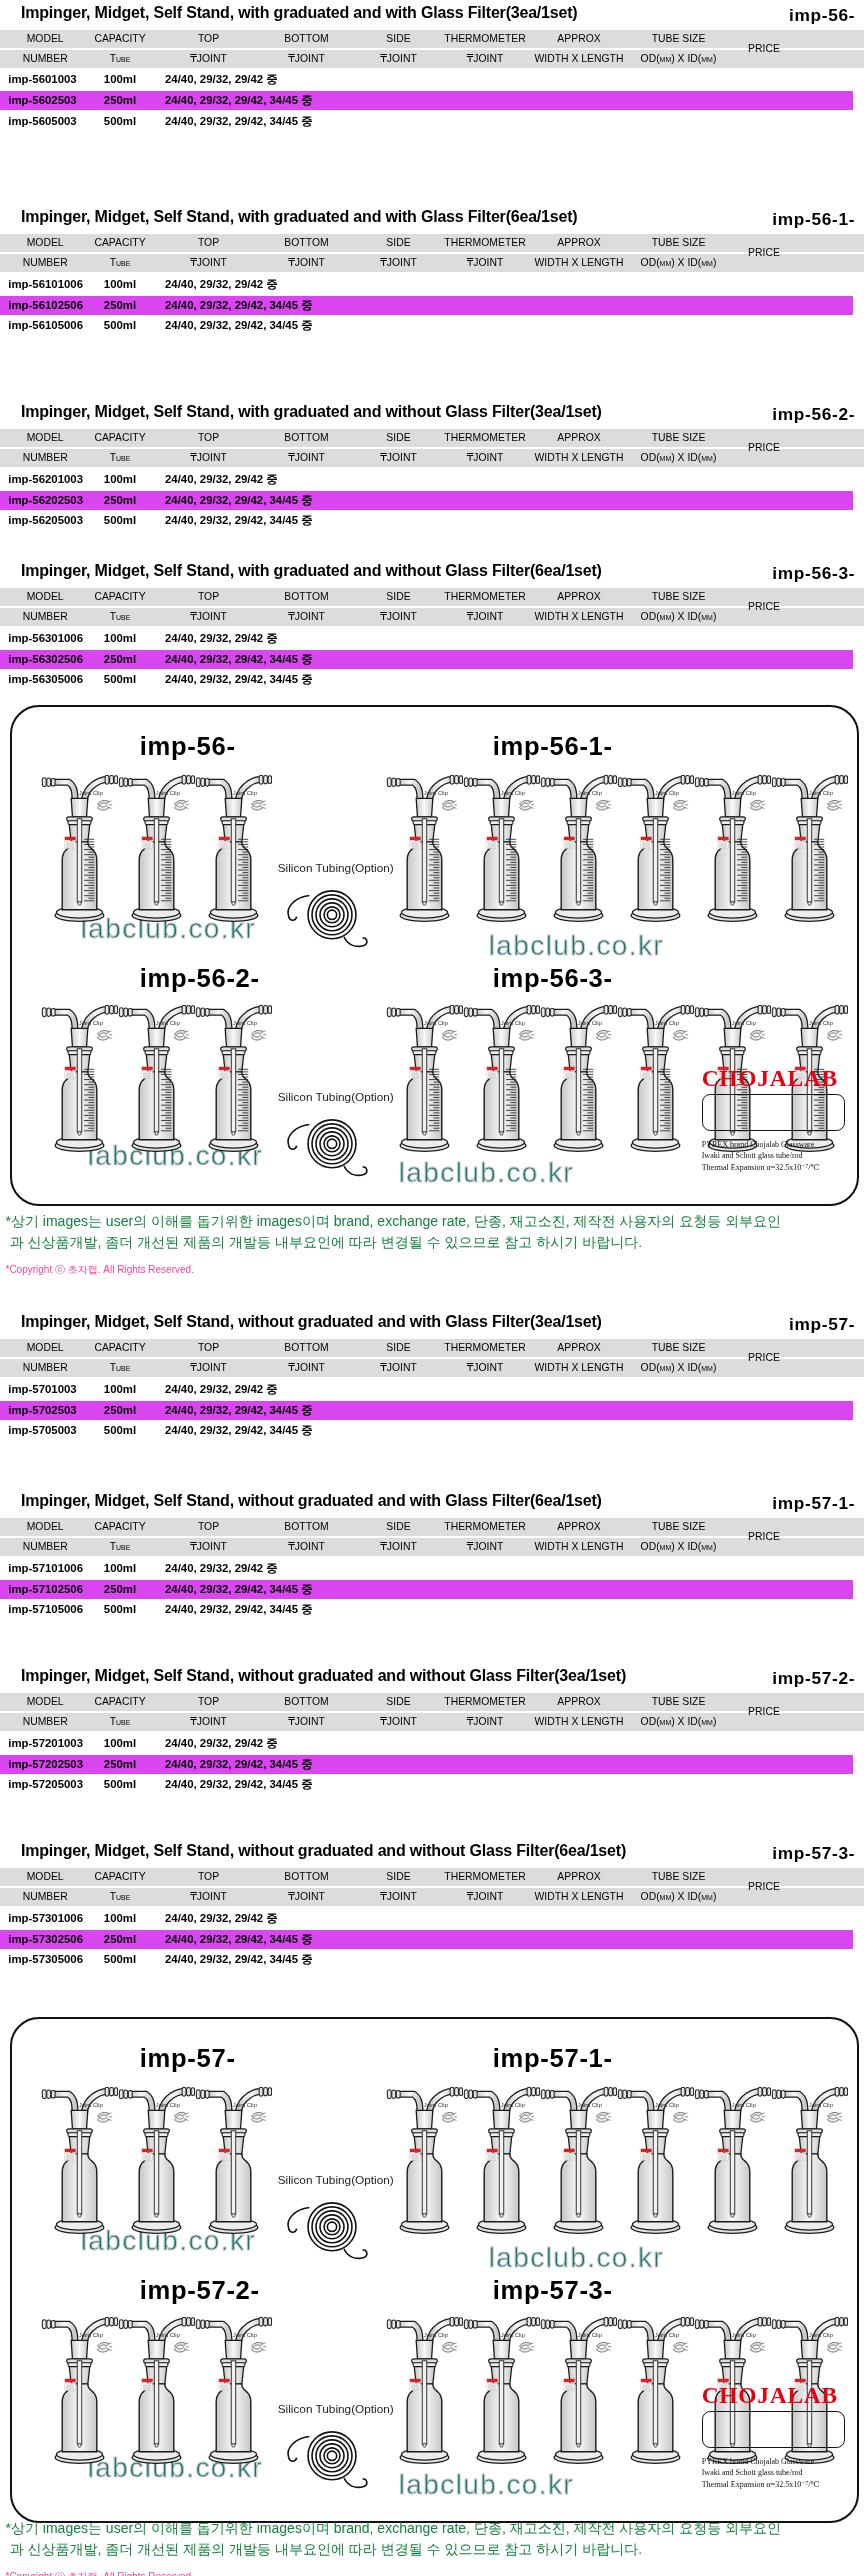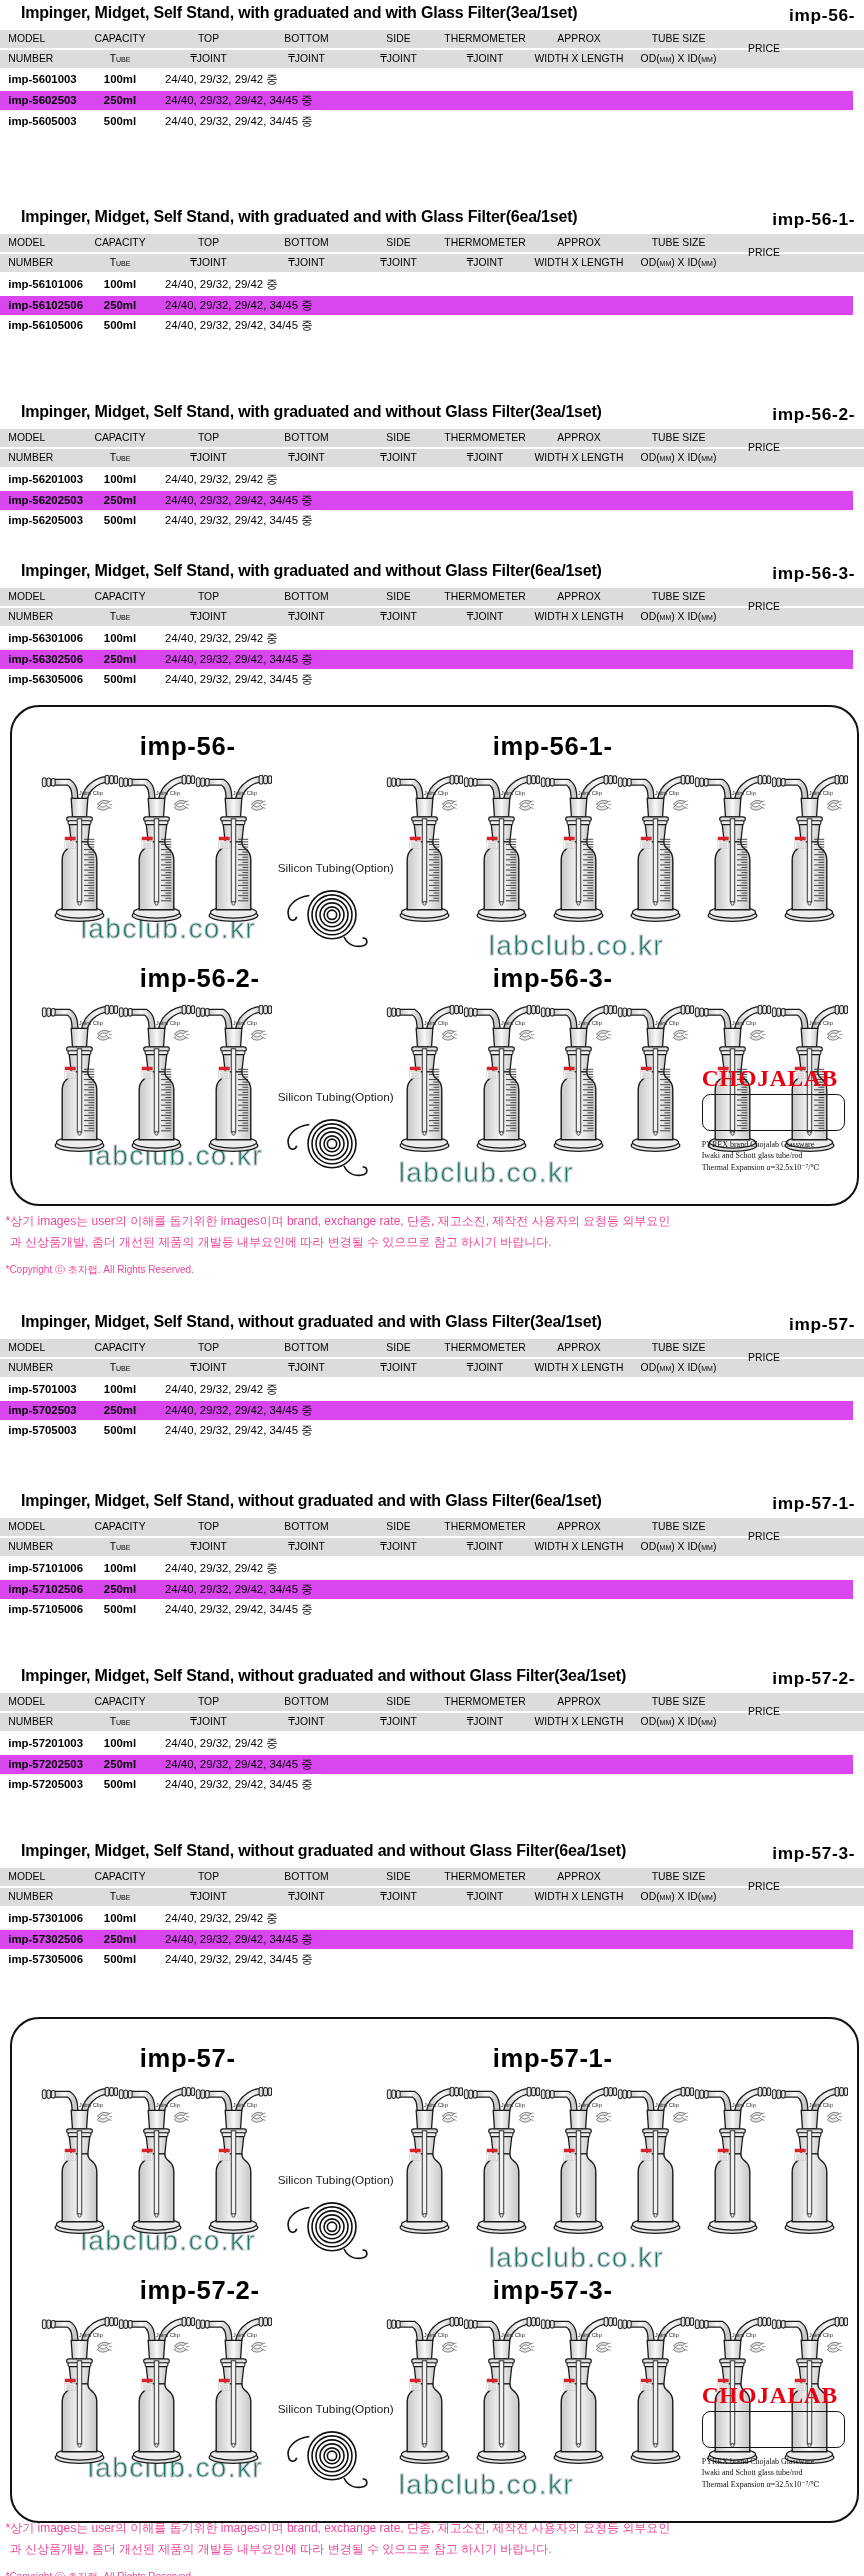--- a/index.html
+++ b/index.html
@@ -9,32 +9,32 @@
   
   .ptable{position:absolute;left:0;width:865px;}
   .t-titlerow{position:relative;height:22px;margin-bottom:4px;}
   .t-title{position:absolute;left:21px;top:0;font-size:16px;font-weight:700;letter-spacing:-0.2px;white-space:nowrap;}
   .t-code{position:absolute;right:9.7px;top:1.4px;font-size:17.3px;font-weight:700;letter-spacing:0.7px;}
   .t-header{position:relative;width:865px;height:38px;
             background:linear-gradient(#dcdcdc 0 18px,#ffffff 18px 20px,#dcdcdc 20px 38px);}
   .hgrid{display:grid;grid-template-columns:82px 76px 101px 95px 89px 84px 104px 95px 76px;
          width:802px;height:38px;}
   .hcell{display:flex;flex-direction:column;align-items:center;}
-  .hcell.left{align-items:flex-start;padding-left:8.3px;}
+  .hcell.left{align-items:center;padding-left:8.3px;}
   .hl1{height:18px;line-height:18px;font-size:10.4px;white-space:nowrap;}
   .hl2{height:18px;line-height:17.3px;margin-top:2.1px;font-size:10.4px;font-variant:small-caps;white-space:nowrap;}
   .hprice{justify-content:center;}
   .hprice-txt{font-size:10.4px;line-height:38px;}
   .t-rows{margin-top:2.8px;}
   .trow{position:relative;width:853px;height:19.4px;margin-bottom:1.4px;}
   .trow.alt{background:#d946ef;}
   .rgrid{display:grid;grid-template-columns:82px 76px 473px 172px;height:19.4px;}
   .c-model{font-weight:700;font-size:11.4px;line-height:19.4px;padding-left:8.3px;white-space:nowrap;}
   .c-cap{font-weight:700;font-size:11.4px;line-height:19.4px;text-align:center;white-space:nowrap;}
-  .c-joints{font-weight:400;font-size:11.4px;line-height:19.4px;padding-left:7px;white-space:nowrap;}
+  .c-joints{font-weight:700;font-size:11.4px;line-height:19.4px;padding-left:7px;white-space:nowrap;}
 
   
   .panel{position:absolute;left:9.7px;width:845px;border:2.1px solid #111;border-radius:29px;
          overflow:hidden;background:#fff;}
   .grp-label{position:absolute;font-size:25.6px;font-weight:700;letter-spacing:0.7px;z-index:3;white-space:nowrap;}
   .brow{position:absolute;display:flex;z-index:2;}
   .bottle{position:relative;width:77px;height:161px;}
   .bottle svg{display:block;}
   .jointclip{position:absolute;left:38px;top:28px;font-size:5.9px;color:#333;white-space:nowrap;z-index:3;}
   .tubing{position:absolute;width:104px;z-index:2;text-align:center;}
@@ -43,21 +43,21 @@
       color:#0f766e;-webkit-text-stroke:1px #c9c9c9;}
   .brand{position:absolute;right:6px;width:149px;z-index:4;}
   .brand-logo{font-family:"Liberation Serif","DejaVu Serif",serif;font-weight:700;font-size:23.5px;
               letter-spacing:0.7px;color:#e60012;line-height:25px;}
   .brand-box{width:141px;height:35px;border:1.7px solid #111;border-radius:8.3px;margin-top:2.8px;}
   .brand-lines{margin-top:8px;font-family:"Liberation Serif","DejaVu Serif",serif;
                font-size:8px;line-height:11.4px;color:#111;white-space:nowrap;}
 
   
   .footer{position:absolute;left:5.5px;width:858px;}
-  .dline{font-size:12px;line-height:21.4px;color:#ec4899;white-space:nowrap;}
+  .dline{font-size:14px;line-height:21.4px;color:#15803d;white-space:nowrap;}
   .cline{font-size:10px;line-height:21px;color:#ec4899;margin-top:5.5px;white-space:nowrap;}
 </style>
 </head>
 <body>
 
 <div id="page">
 
   <svg width="0" height="0" style="position:absolute" aria-hidden="true">
     <defs>
       <linearGradient id="gGlass" x1="0" y1="0" x2="1" y2="0">

